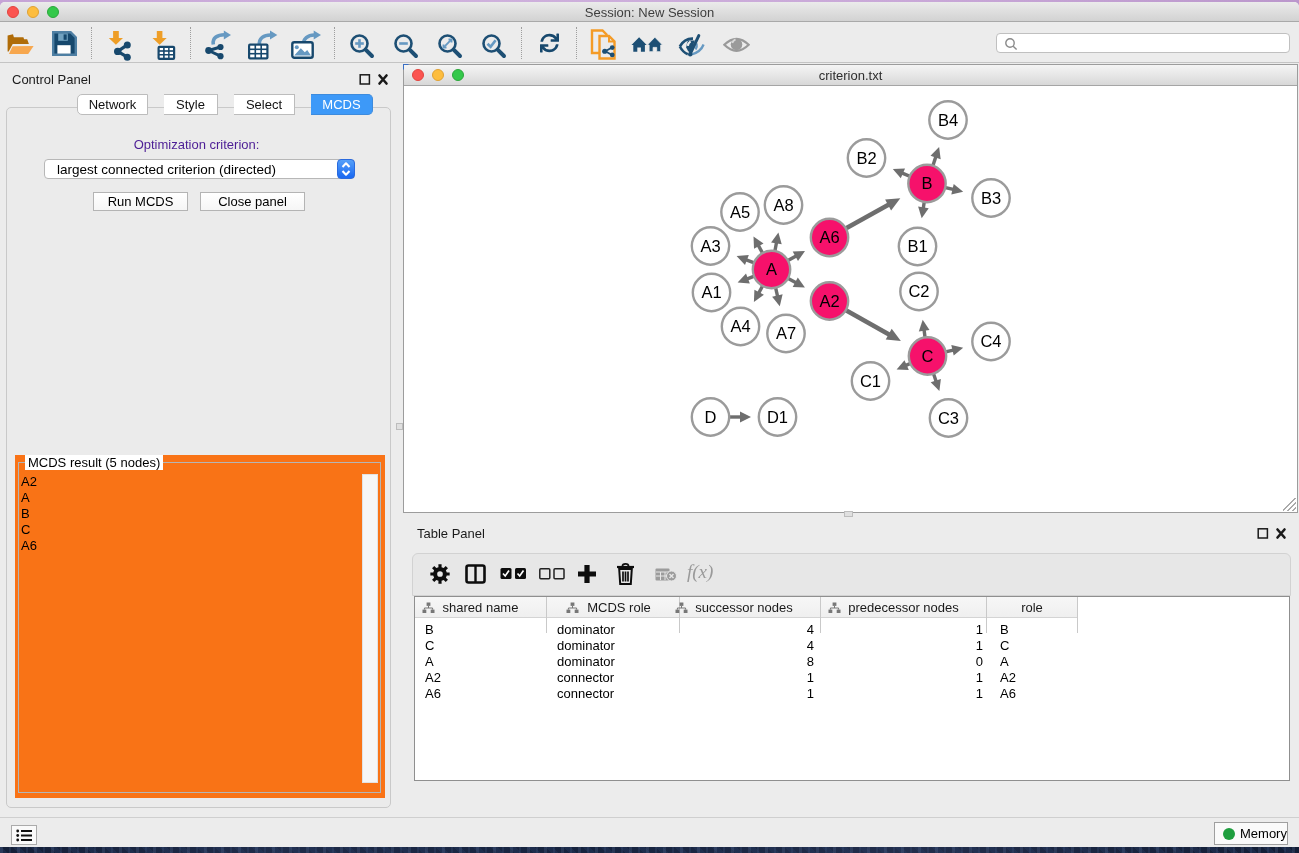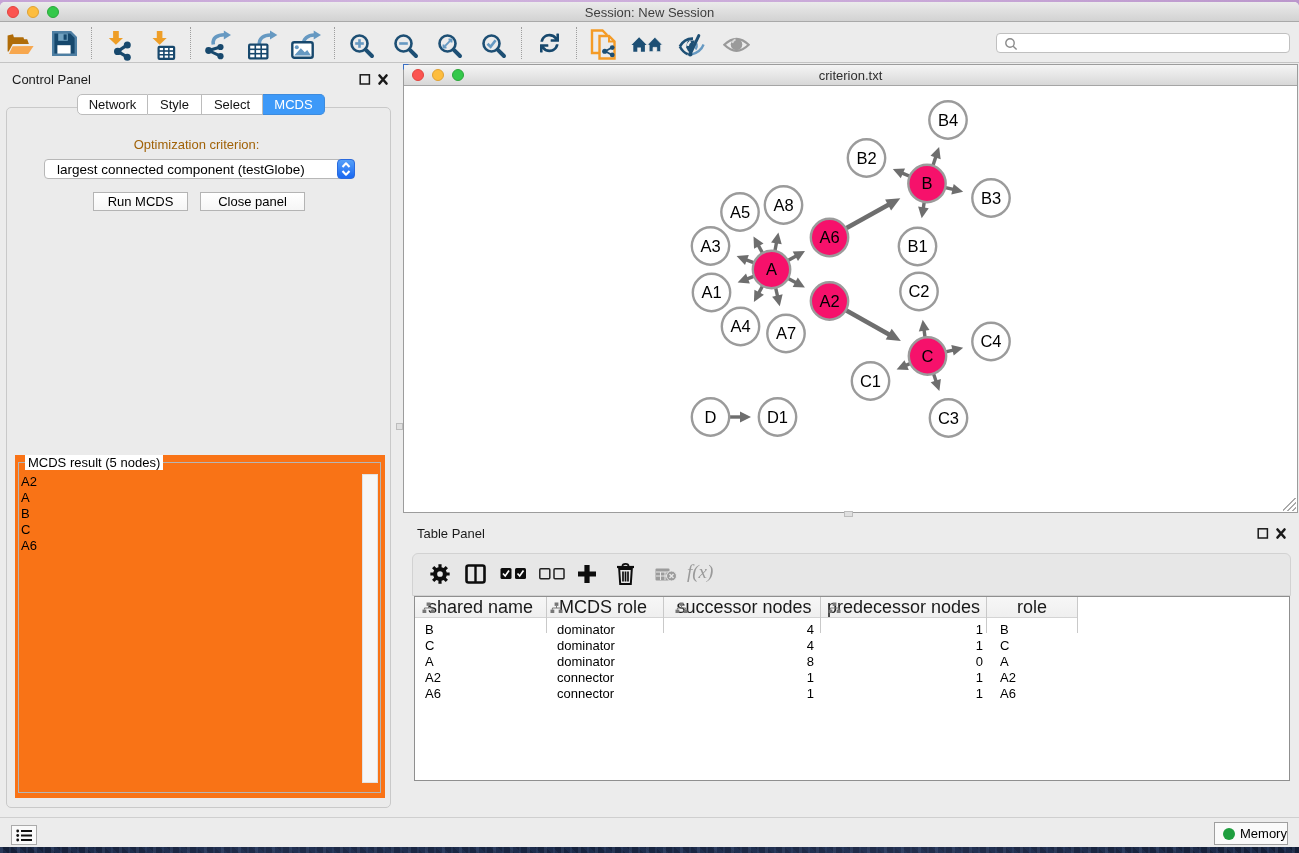--- a/index.html
+++ b/index.html
@@ -42,23 +42,23 @@
 #cp-title { position:absolute; left:12px; top:70px; font-size:13px; color:#1b1b1b; }
 .winbtns { position:absolute; }
 #cp-content { position:absolute; left:6px; top:105px; width:385px; height:701px;
   border:1px solid #c9c9c9; border-radius:5px; background:#ebebeb; }
 .tabset { position:absolute; display:flex; }
 .tabset .tab { height:21px; line-height:20px; background:#fff; color:#111;
   border:1px solid #bcbcbc; border-left:none; font-size:13px; text-align:center; }
 .tabset .tab:first-child { border-left:1px solid #bcbcbc; border-radius:5px 0 0 5px; }
 .tabset .tab:last-child { border-radius:0 5px 5px 0; }
 .tabset .tab.sel { background:#3d99f8; border-color:#3d8bdd; color:#fff; }
-#cp-tabs { left:77px; top:92px; }
+#cp-tabs { left:77px; top:92px;gap:16px; }
 #opt-label { position:absolute; left:0; top:135px; width:393px; text-align:center;
-  font-size:13px; color:#a16207; }
+  font-size:13px; color:#4c1d95; }
 #dropdown { position:absolute; left:44px; top:157px; width:311px; height:20px;
   background:#fff; border:1px solid #b7b7b7; border-radius:4px; }
 #dropdown .dd-text { position:absolute; left:12px; top:2px; font-size:13.5px; color:#000; }
 #dropdown .dd-btn { position:absolute; right:-1px; top:-1px; width:18px; height:20px;
   border-radius:4px; background:linear-gradient(#55a0f9,#1d6cf2 92%);
   border:1px solid #2a6ade; }
 .btn { position:absolute; height:19px; background:linear-gradient(#ffffff,#f6f6f6);
   border:1px solid #b4b4b4; border-radius:0; font-size:13px; color:#000;
   text-align:center; line-height:17px; }
 #mcds-box { position:absolute; left:15px; top:453px; width:370px; height:343px;
@@ -90,21 +90,21 @@
 }
 
 #tp-title { position:absolute; left:417px; top:524px; font-size:13px; color:#1b1b1b; }
 #tp-toolbar { position:absolute; left:412px; top:551px; width:879px; height:43px;
   background:#e7e7e7; border:1px solid #d2d2d2; border-radius:6px 6px 0 0; }
 #tp-table { position:absolute; left:414px; top:594px; width:876px; height:185px;
   background:#fff; border:1px solid #8f8f8f; }
 #tp-header { position:absolute; left:0; top:0; width:663px; height:21px;
   background:linear-gradient(#f7f7f7,#efefef); border-bottom:1px solid #d4d4d4; }
 .hcell { position:absolute; top:0; height:36px; border-right:1px solid #c9c9c9;
-  font-size:18px; color:#1a1a1a; text-align:center; line-height:21px; }
+  font-size:13px; color:#1a1a1a; text-align:center; line-height:21px; }
 .hicon { position:absolute; left:7px; top:5px; }
 .trow { position:absolute; font-size:13px; color:#000; height:16px; line-height:16px; }
 .tcell { position:absolute; }
 #tp-tabs { left:672px; top:789px; }
 
 #statusbar { position:absolute; left:0; top:815px; width:1299px; height:30px;
   background:#ececec; border-top:1px solid #cfcfcf; }
 #sb-listbtn { position:absolute; left:11px; top:7px; width:26px; height:20px;
   background:#fafafa; border:1px solid #ababab; }
 #sb-mem { position:absolute; left:1214px; top:4px; width:74px; height:23px;
@@ -270,21 +270,21 @@
       </svg>
     <div id="cp-content"></div>
     <div class="tabset" id="cp-tabs">
       <div class="tab" style="width:71px;">Network</div>
         <div class="tab" style="width:54px;">Style</div>
       <div class="tab" style="width:61px;">Select</div>
         <div class="tab sel" style="width:62px;">MCDS</div>
     </div>
     <div id="opt-label">Optimization criterion:</div>
     <div id="dropdown">
-      <div class="dd-text">largest connected component (testGlobe)</div>
+      <div class="dd-text">largest connected criterion (directed)</div>
       <div class="dd-btn">
           <svg width="16" height="18" viewBox="0 0 16 18" style="position:absolute;left:0;top:0;">
             <path d="M4.5,7 L8,3.2 L11.5,7" fill="none" stroke="#fff" stroke-width="2" stroke-linejoin="round"></path>
             <path d="M4.5,11 L8,14.8 L11.5,11" fill="none" stroke="#fff" stroke-width="2" stroke-linejoin="round"></path>
           </svg>
         </div>
     </div>
     <div class="btn" id="btn-run" style="left:93px; top:190px; width:95px;">Run MCDS</div>
     <div class="btn" id="btn-close" style="left:200px; top:190px; width:105px;">Close panel</div>
     <div id="mcds-box">
@@ -443,21 +443,21 @@
     <div id="tp-table">
         <div id="tp-header">
           <div class="hcell" style="left:0px; width:132px;"><svg class="hicon" width="13" height="12" viewBox="0 0 13 12">
               <g fill="#777">
                 <rect x="4.6" y="0.5" width="3.8" height="3.4"></rect>
                 <rect x="0.5" y="7.6" width="3.8" height="3.4"></rect>
                 <rect x="8.7" y="7.6" width="3.8" height="3.4"></rect>
                 <path d="M6.5,4 V6 M2.4,7.6 V6 H10.6 V7.6" fill="none" stroke="#777" stroke-width="1"></path>
               </g>
             </svg>shared name</div>
-          <div class="hcell" style="left:128px; width:121px;"><svg class="hicon" width="13" height="12" viewBox="0 0 13 12">
+          <div class="hcell" style="left:144px; width:121px;"><svg class="hicon" width="13" height="12" viewBox="0 0 13 12">
               <g fill="#777">
                 <rect x="4.6" y="0.5" width="3.8" height="3.4"></rect>
                 <rect x="0.5" y="7.6" width="3.8" height="3.4"></rect>
                 <rect x="8.7" y="7.6" width="3.8" height="3.4"></rect>
                 <path d="M6.5,4 V6 M2.4,7.6 V6 H10.6 V7.6" fill="none" stroke="#777" stroke-width="1"></path>
               </g>
             </svg>MCDS role</div>
           <div class="hcell" style="left:253px; width:153px;"><svg class="hicon" width="13" height="12" viewBox="0 0 13 12">
               <g fill="#777">
                 <rect x="4.6" y="0.5" width="3.8" height="3.4"></rect>

